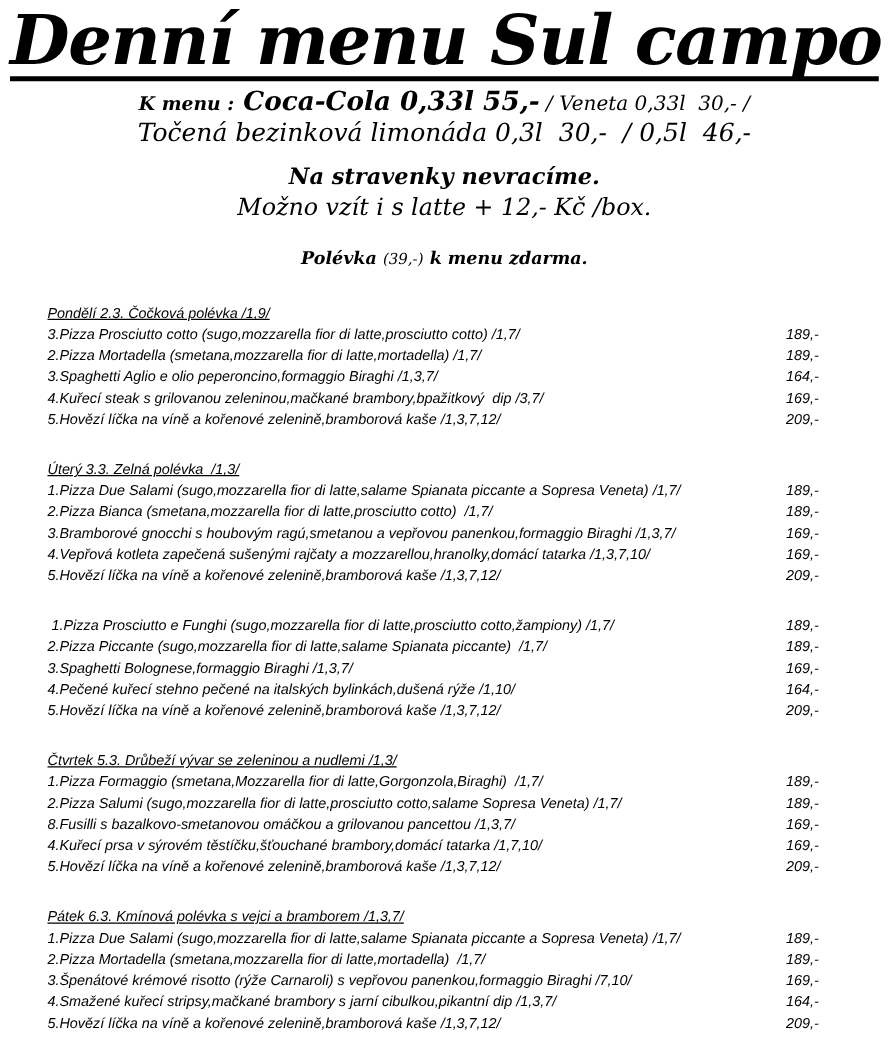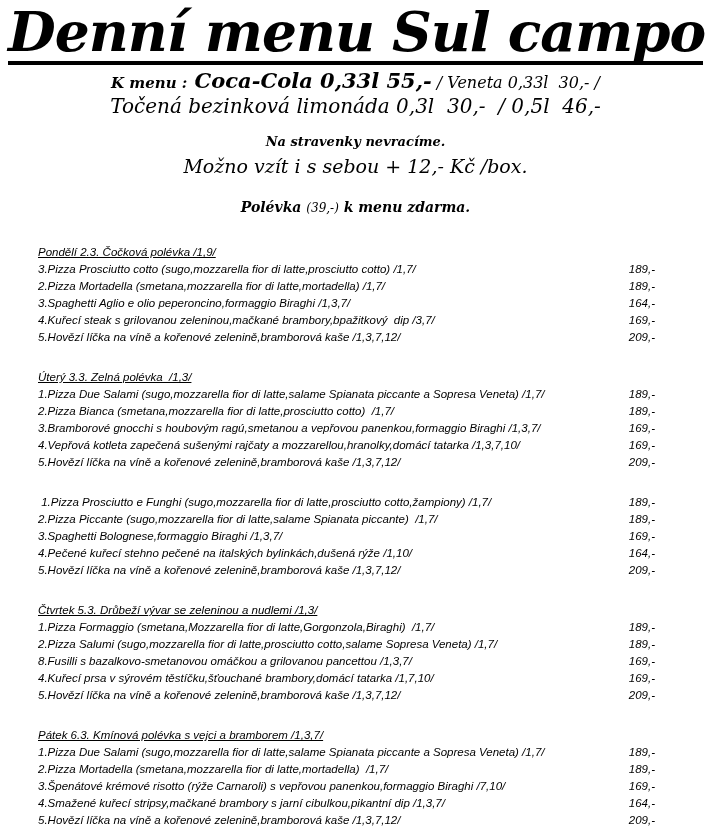--- a/index.html
+++ b/index.html
@@ -21,21 +21,21 @@
   }
   .centered{
     text-align:center;
     font-family:"DejaVu Serif",serif;
     font-style:italic;
   }
   .sub1{margin-top:3px;font-size:16px;line-height:25px;white-space:pre-wrap;}
   .sub1 .k{font-weight:bold;font-size:15px;}
   .sub1 .main{font-weight:bold;font-size:21px;}
   .sub2{font-size:20px;line-height:21px;white-space:pre-wrap;}
-  .notice1{font-weight:bold;font-size:13px;margin-top:12px;line-height:25px;}
+  .notice1{font-weight:bold;font-size:18px;margin-top:12px;line-height:25px;}
   .notice2{font-size:19px;line-height:24px;}
   .notice3{font-weight:bold;font-size:14px;line-height:19px;margin-top:20px;}
   .notice3 .paren{font-weight:normal;font-size:12px;}
   
   .menu{
     margin-top:26px;
     padding:0 56px 0 38px;
     font-family:"Liberation Sans","DejaVu Sans",sans-serif;
     font-style:italic;
     font-size:11.5px;
@@ -52,21 +52,21 @@
 </style>
 </head>
 <body>
 
 <h1 class="title">Denní menu Sul campo</h1>
 
 <div class="centered sub1"><span class="k">K menu :</span><span class="main"> Coca-Cola 0,33l 55,-</span><span class="alt"> / Veneta 0,33l  30,- /</span></div>
 <div class="centered sub2">Točená bezinková limonáda 0,3l  30,-  / 0,5l  46,-</div>
 
 <div class="centered notice1">Na stravenky nevracíme.</div>
-<div class="centered notice2">Možno vzít i s sebou + 12,- Kč /box.</div>
+<div class="centered notice2">Možno vzít i s latte + 12,- Kč /box.</div>
 <div class="centered notice3"><span>Polévka </span><span class="paren">(39,-)</span><span> k menu zdarma.</span></div>
 
 <div class="menu" id="menu">
   <section class="day">
     <div class="day-header">Pondělí 2.3. Čočková polévka /1,9/</div>
 
   <div class="item-row">
     <span class="item-name">3.Pizza Prosciutto cotto (sugo,mozzarella fior di latte,prosciutto cotto) /1,7/</span>
     <span class="item-price">189,-</span>
   </div>

